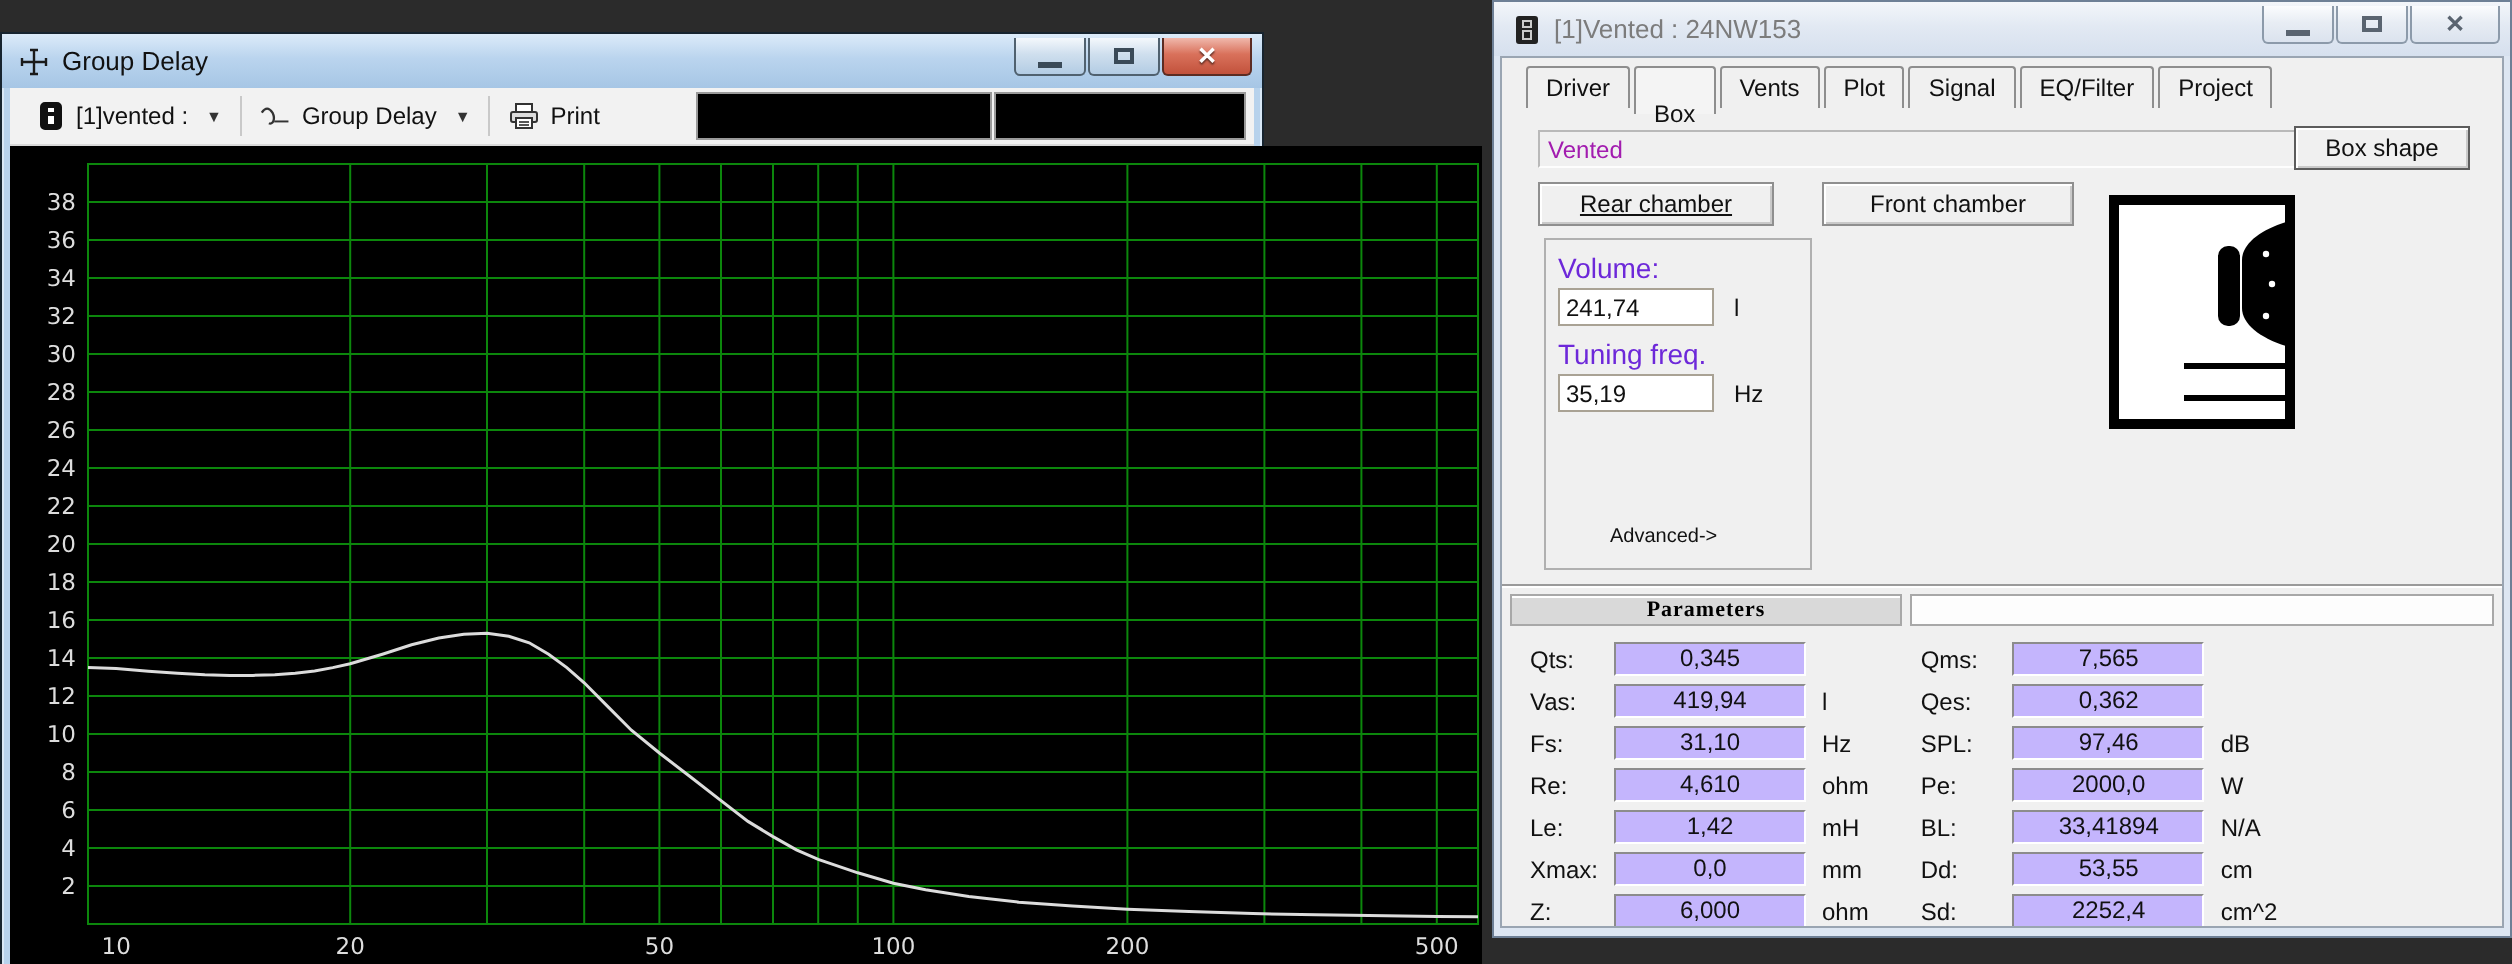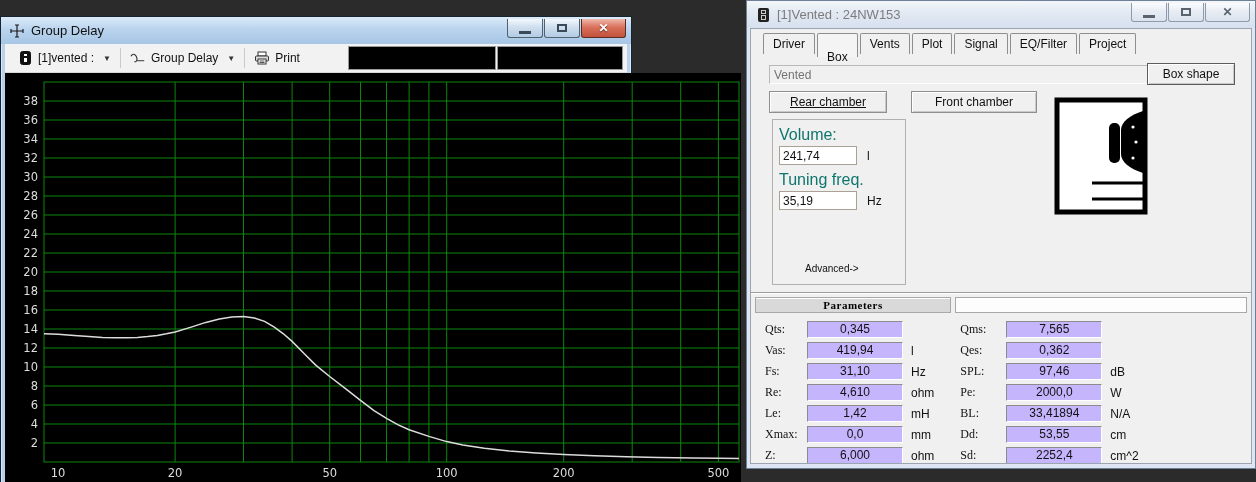--- a/index.html
+++ b/index.html
@@ -71,35 +71,35 @@
   .tab {
     padding:3px 9px 3px; font-size:12px; color:#111; background:#f0f0f0;
     border:1px solid #8e8e8e; border-bottom:none; border-radius:2px 2px 0 0;
     margin-right:2px; cursor:default; height:21px;
   }
   .tab.selected { height:24px; padding-top:16px; background:#f4f4f4; position:relative; z-index:2; }
 
   .boxtype-field {
     position:absolute; left:18px; top:36px; width:380px; height:19px;
     background:#f0f0f0; border:1px solid #b9b9b9; border-bottom-color:#fdfdfd; border-right-color:#fdfdfd;
-    font-size:12px; padding:2px 4px; color:#737373;
+    font-size:12px; padding:2px 4px; color:#a21caf;
   }
   .btn {
     background:#f0f0f0; border:1px solid #8f8f8f; font-size:12px; color:#111;
     box-shadow:inset 1px 1px 0 #ffffff, inset -1px -1px 0 #c9c9c9; cursor:default;
   }
   #box-shape-btn { position:absolute; right:16px; top:34px; width:88px; height:22px; border-color:#5c5c5c; }
   #rear-chamber-btn  { position:absolute; left:18px;  top:62px; width:118px; height:22px;text-decoration:underline; }
   #front-chamber-btn { position:absolute; left:160px; top:62px; width:126px; height:22px; }
 
   .volpanel {
     position:absolute; left:21px; top:90px; width:134px; height:166px;
     border:1px solid #b0b0b0; background:#f0f0f0;
   }
-  .bluelabel { color:#0f766e; font-size:16px; margin:6px 0 2px 6px; }
+  .bluelabel { color:#6d28d9; font-size:14px; margin:6px 0 2px 6px; }
   .inputrow { display:flex; align-items:center; margin-left:6px; }
   .inputrow input {
     width:78px; height:19px; border:1px solid #a9a294; background:#fff;
     font-family:"Liberation Sans", sans-serif; font-size:12px; padding:4px 3px; color:#111;
   }
   .unit { font-size:12px; margin-left:10px; color:#111; }
   .advanced { position:absolute; left:32px; bottom:10px; font-size:10px; color:#111; cursor:default; }
 
   .boxdrawing { position:absolute; left:303px; top:68px; }
 
@@ -113,21 +113,21 @@
     letter-spacing:.5px; line-height:14px; color:#000;
   }
   .phbar.spacer { flex:1; background:#fdfdfd; }
 
   .paramgrid {
     position:absolute; left:14px; right:6px; top:292px; bottom:4px;
     display:flex; gap:26px; font-size:12px; color:#111;
   }
   .pcol { display:flex; flex-direction:column; gap:4px; }
   .prow { display:flex; align-items:center; height:17px; }
-  .plabel { width:42px;font-family:Liberation Serif, serif; }
+  .plabel { width:42px; }
   .plabel.wide { width:46px; }
   .pbox {
     display:inline-block; width:96px; height:17px; line-height:15px; text-align:center;
     background:#c4b5fd; border:1px solid; border-color:#8c8c8c #ffffff #ffffff #8c8c8c;
   }
   .punit { margin-left:8px; white-space:nowrap; }
 
   .icon16 { display:inline-flex; width:16px; height:16px; align-items:center; justify-content:center; }
 </style>
 </head>

